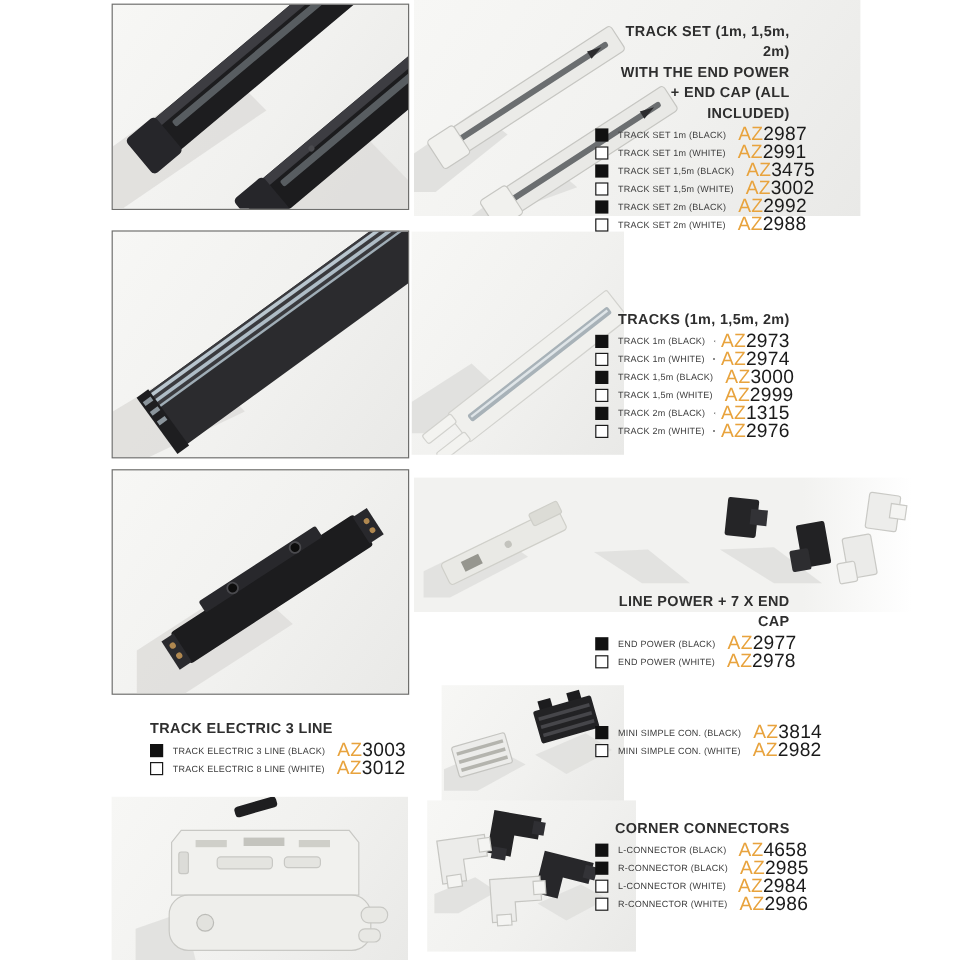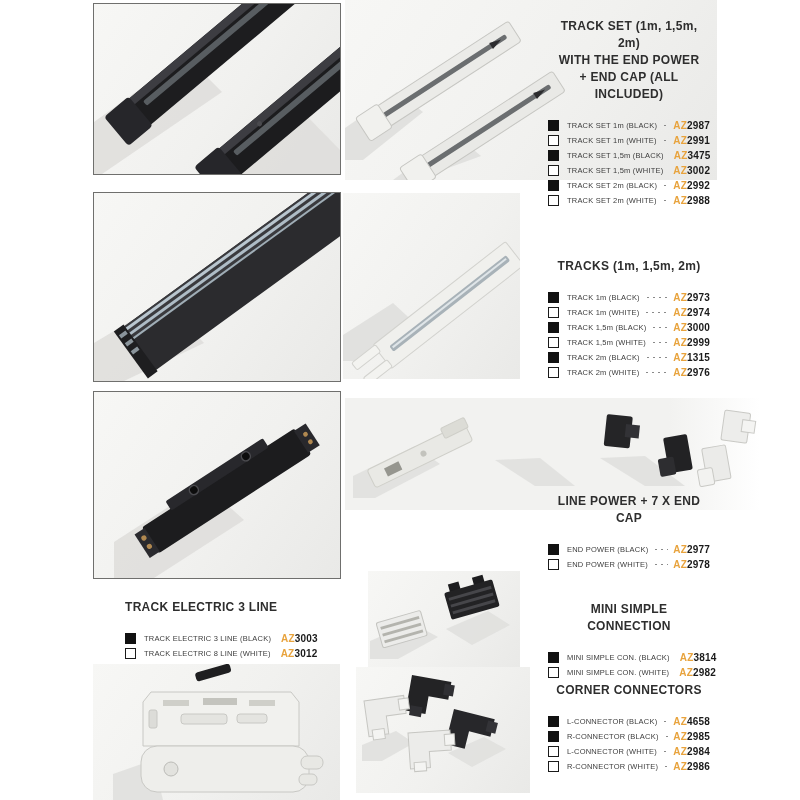--- a/index.html
+++ b/index.html
@@ -7,33 +7,33 @@
         font-family:"Liberation Sans",sans-serif;}
   
   .photo{position:absolute;overflow:hidden;
          background:linear-gradient(125deg,#f7f7f5 0%,#f1f1ef 55%,#e9e9e7 100%);}
   .photo.bordered{border:1px solid #6f6f6d;}
   .photo.fadeR{background:linear-gradient(to right,#f2f2f0 78%,#ffffff 100%);}
   .photo svg{display:block;width:100%;height:100%;}
 
   
   .tblock{position:absolute;}
-  .tblock.rcol{left:548px;width:162px;text-align:center;}
+  .tblock.rcol{left:496px;width:162px;text-align:right;}
   .title{font-weight:bold;color:#2e2e2e;font-size:12px;line-height:17px;letter-spacing:.3px;}
-  .items{margin-top:15px;}
+  .items{margin-top:2px;}
   .tblock.center .title{text-align:left;}
   .item-row{display:flex;align-items:center;height:15px;}
   .swatch{width:11px;height:11px;flex:none;margin-right:8px;box-sizing:border-box;}
   .swatch[data-color="black"]{background:#111;}
   .swatch[data-color="white"]{background:#fff;border:1.5px solid #1a1a1a;}
   .item-label{font-size:7.5px;color:#3c3c3c;letter-spacing:.2px;white-space:nowrap;}
   .leader{flex:1;margin:0 5px;height:9px;
           background-image:radial-gradient(circle,#8a8a8a 0.9px,transparent 1px);
           background-size:6px 9px;background-repeat:repeat-x;background-position:0 60%;}
-  .code{font-size:10px;font-weight:bold;white-space:nowrap;letter-spacing:.2px;}
+  .code{font-size:16px;font-weight:normal;white-space:nowrap;letter-spacing:.2px;}
   .code .az{color:#e8a33d;}
   .code .num{color:#1a1a1a;}
 </style>
 </head>
 <body>
 
 <div class="page">
 
   <div class="photo bordered" style="left:93px;top:3px;width:246px;height:170px;">
     <svg viewBox="0 0 246 170">
@@ -388,23 +388,20 @@
   <div class="item-row">
     <span class="swatch" data-color="white"></span>
     <span class="item-label">TRACK ELECTRIC 8 LINE (WHITE)</span>
     <span class="leader"></span>
     <span class="code"><span class="az">AZ</span><span class="num">3012</span></span>
   </div>
 </div>
   </div>
 
   <div class="tblock rcol" style="top:601px;">
-    <div class="title">
-      <div>MINI SIMPLE CONNECTION</div>
-    </div>
     <div class="items">
   <div class="item-row">
     <span class="swatch" data-color="black"></span>
     <span class="item-label">MINI SIMPLE CON. (BLACK)</span>
     <span class="leader"></span>
     <span class="code"><span class="az">AZ</span><span class="num">3814</span></span>
   </div>
 
   <div class="item-row">
     <span class="swatch" data-color="white"></span>

